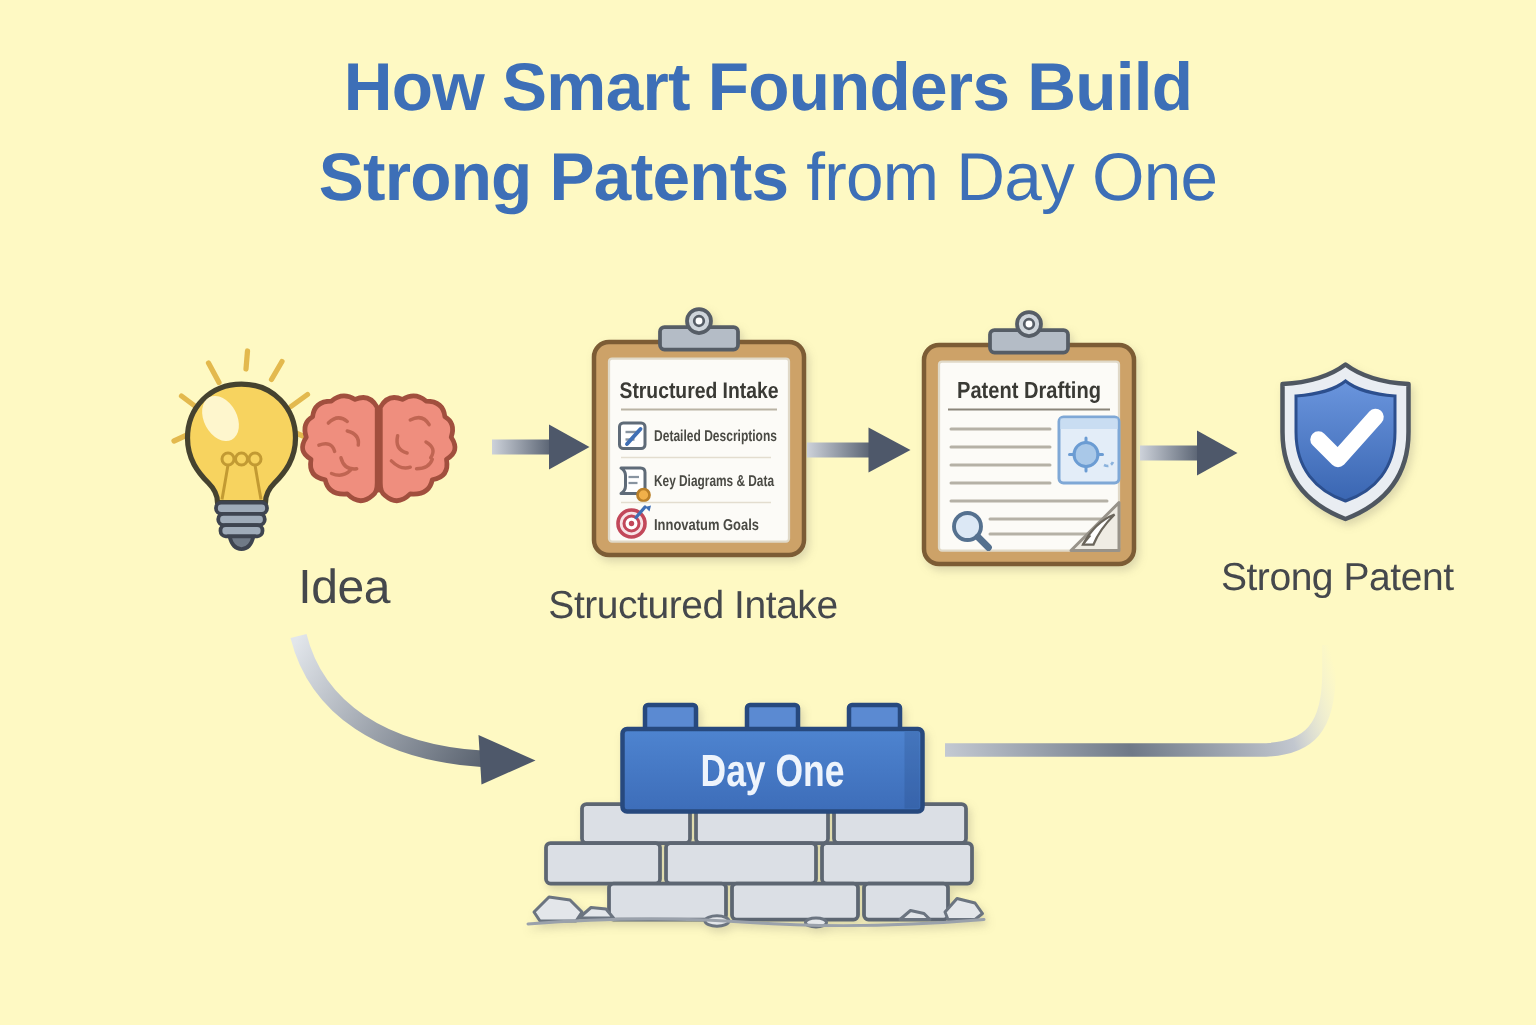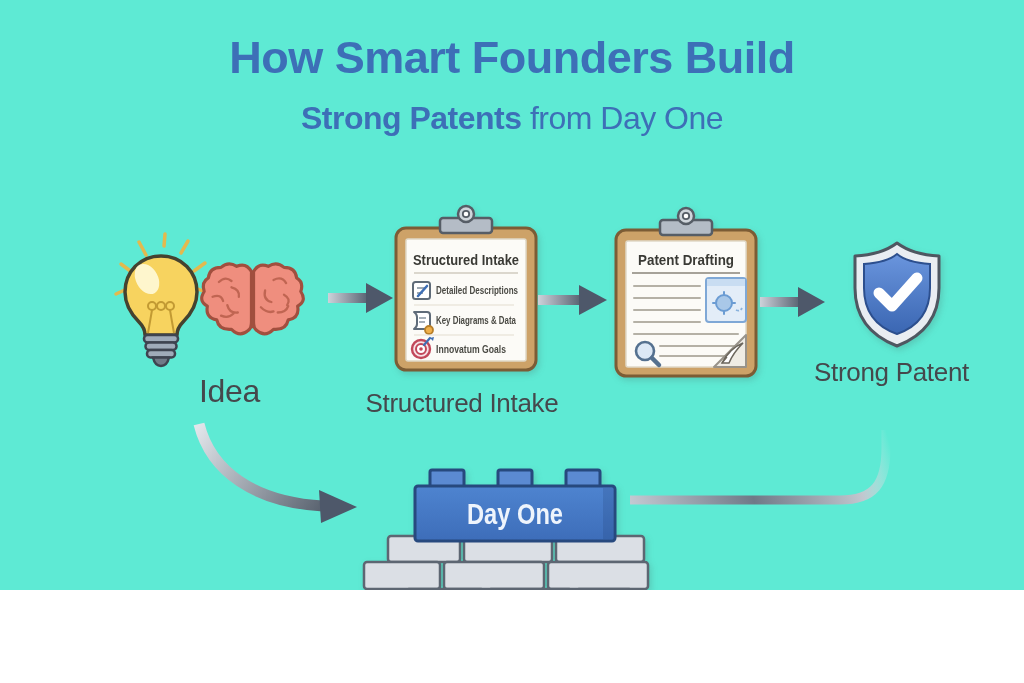--- a/index.html
+++ b/index.html
@@ -1,22 +1,22 @@
 <!DOCTYPE html>
 <html><head>
 <meta charset="utf-8">
 <style>
   html,body{margin:0;padding:0;background:#ffffff;}
-  .stage{position:relative;width:1024px;height:590px;background:#5eead4;overflow:hidden;
+  .stage{position:relative;width:1024px;height:683px;background:#fef9c3;overflow:hidden;
          font-family:"Liberation Sans",sans-serif;}
   .abs{position:absolute;}
   svg{display:block;overflow:visible;}
   .title{top:28px;left:0;width:1024px;text-align:center;color:#3d6fb7;line-height:60px;}
   .title .t1{font-size:45px;font-weight:700;letter-spacing:-0.5px;}
-  .title .t2{font-size:32px;font-weight:700;letter-spacing:-0.5px;}
+  .title .t2{font-size:45px;font-weight:700;letter-spacing:-0.5px;}
   .title .reg{font-weight:400;white-space:pre-wrap;}
   .step-label{color:#45484c;font-size:26px;text-align:center;letter-spacing:-0.3px;}
   .shadowed{filter:drop-shadow(2px 3px 3px rgba(60,60,60,0.18));}
   .svgtext{font-family:"Liberation Sans",sans-serif;}
 </style>
 </head>
 <body>
 
 <div class="stage">
 
@@ -187,21 +187,21 @@
           <stop offset="1" stop-color="#3a66b2"></stop>
         </linearGradient>
       </defs>
     <path d="M54,5 C 62,11 76,17 96,18 L96,50 C 96,80 80,98 54,108 C 28,98 12,80 12,50 L12,18 C 32,17 46,11 54,5 Z" fill="#e9edf2" stroke="#4f5761" stroke-width="3" stroke-linejoin="round"></path>
     <path d="M54,16 C 60,21 72,25 87,26 L87,50 C 87,74 74,89 54,96 C 34,89 21,74 21,50 L21,26 C 36,25 48,21 54,16 Z" fill="url(#shg)" stroke="#2c4f8e" stroke-width="2"></path>
     <polyline points="36,55 49,68 74,40" fill="none" stroke="#ffffff" stroke-width="11" stroke-linecap="round" stroke-linejoin="round"></polyline>
   </svg>
 
   <div class="abs step-label" style="left:150px;top:373px;width:110px;font-size:32px;text-align:right;">Idea</div>
   <div class="abs step-label" style="left:352px;top:388px;width:220px;">Structured Intake</div>
-  <div class="abs step-label" style="left:804px;top:357px;width:175px;">Strong Patent</div>
+  <div class="abs step-label" style="left:804px;top:369px;width:175px;">Strong Patent</div>
 
   <svg class="abs" style="left:185px;top:420px;" width="185" height="105" viewBox="0 0 185 105">
     <defs>
         <linearGradient id="cg1" gradientUnits="userSpaceOnUse" x1="14" y1="4" x2="140" y2="86">
       <stop offset="0" stop-color="#e2e6eb"></stop>
           <stop offset="1" stop-color="#59626f"></stop>
         </linearGradient>
       </defs>
     <path d="M14,4 C 26,52 70,82 138,86" fill="none" stroke="url(#cg1)" stroke-width="11"></path>
     <polygon points="134,70 172,87 136,103" fill="#4e586a"></polygon>

